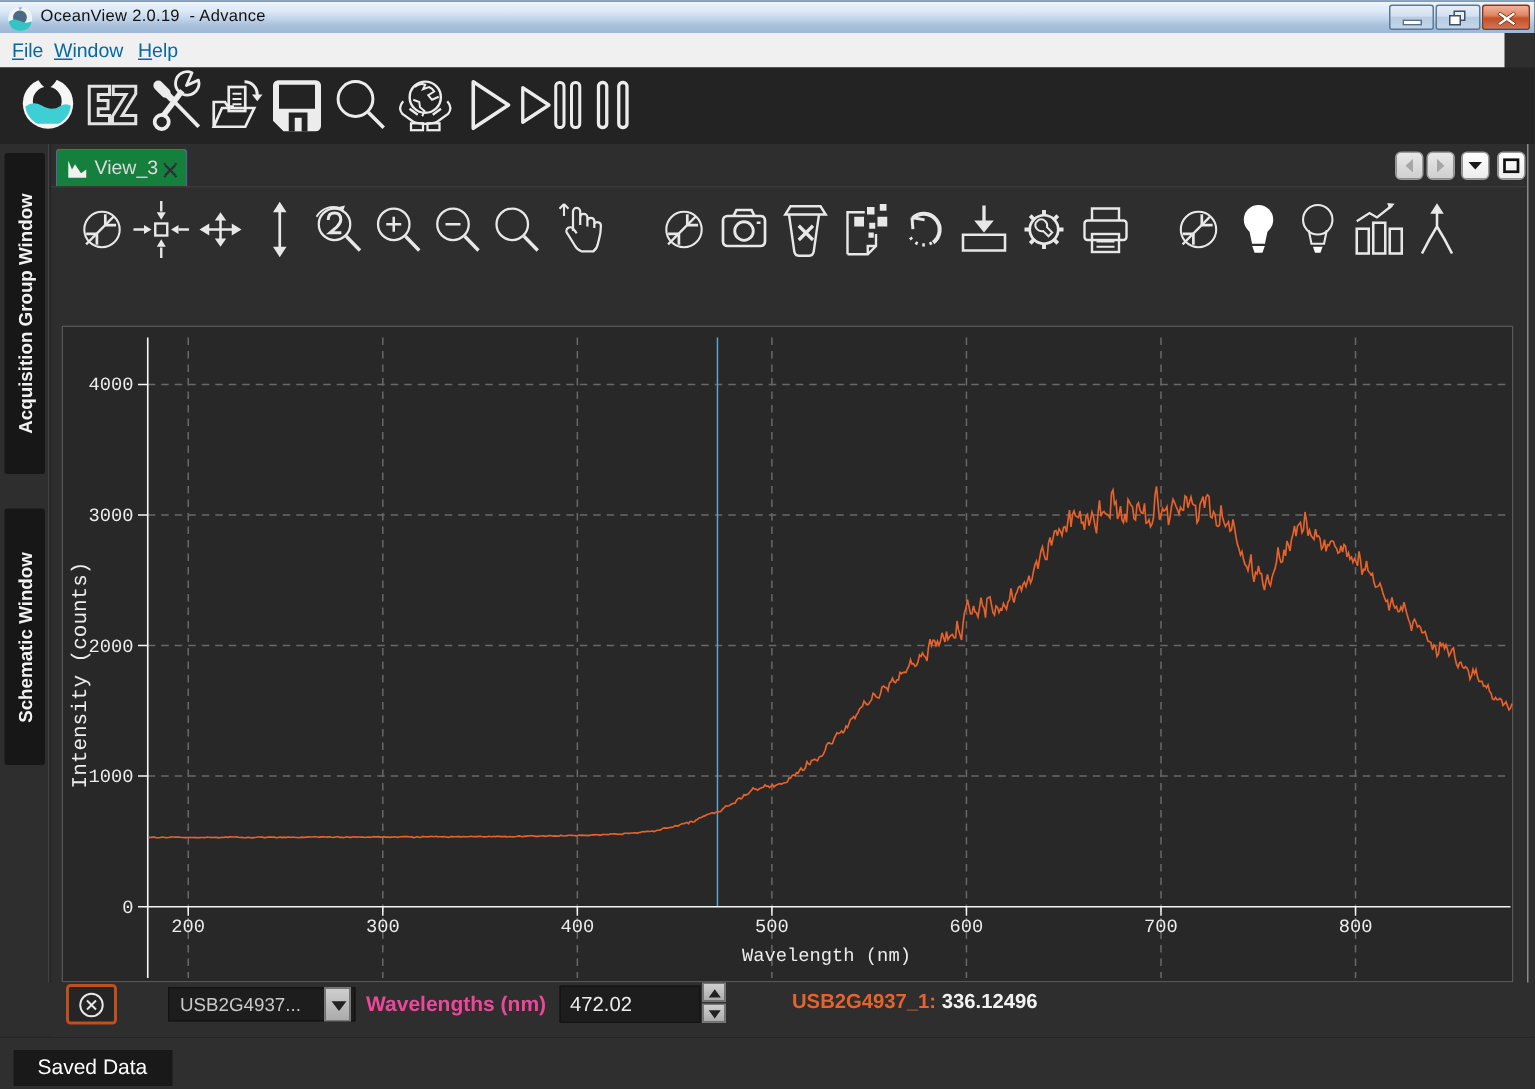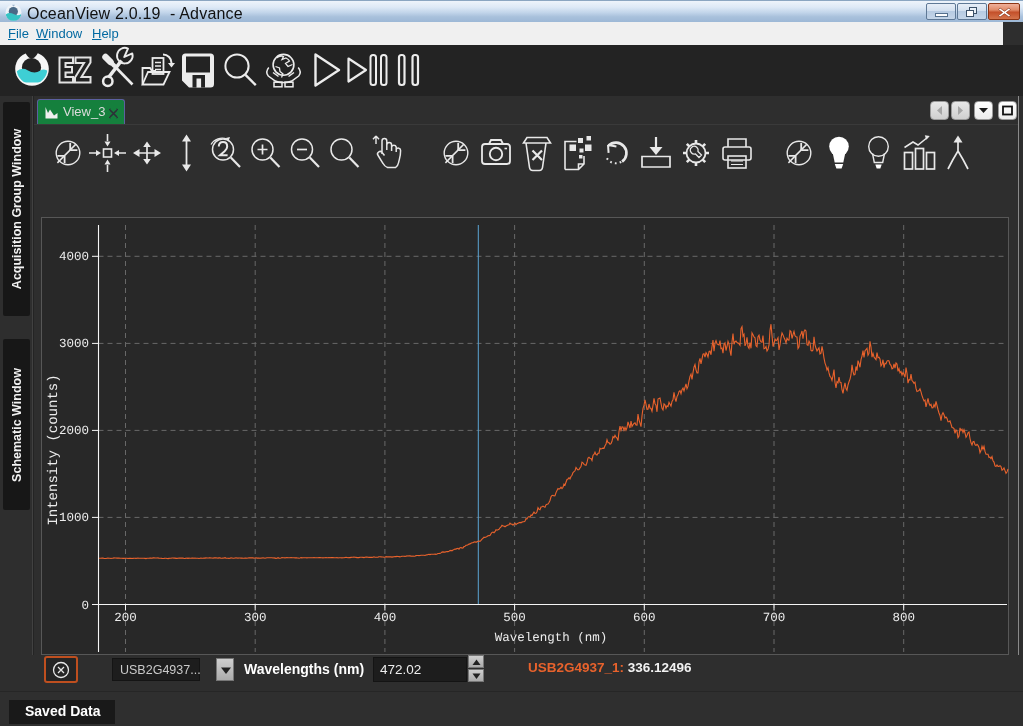--- a/index.html
+++ b/index.html
@@ -1,35 +1,35 @@
 <!DOCTYPE html>
 <html><head><meta charset="utf-8"><style>
 *{margin:0;padding:0;box-sizing:border-box}
 html,body{width:1023px;height:726px;overflow:hidden;background:#2e2e2e;font-family:"Liberation Sans",sans-serif}
 .abs{position:absolute} svg text{text-rendering:geometricPrecision}
 #titlebar{position:absolute;left:0;top:0;width:1023px;height:22px;background:linear-gradient(#eef4fb 0%,#dde9f6 30%,#c2d5ea 55%,#a9c1dc 75%,#9db8d6 100%);border-top:1px solid #8ba6c1}
-#titlebar .ttl{position:absolute;left:27px;top:4px;font-size:16px;color:#111;letter-spacing:0.2px}
+#titlebar .ttl{position:absolute;left:27px;top:4px;font-size:11px;color:#111;letter-spacing:0.2px}
 .wbtn{position:absolute;top:2px;height:17px;border:1px solid #5f7996;border-radius:2px;background:linear-gradient(#e7eef7 0%,#d3e0ef 45%,#b7cbe2 50%,#c4d5e8 100%)}
 #btnclose{background:linear-gradient(#f0b09a 0%,#e08a68 40%,#c4502a 55%,#d4744c 100%);border-color:#8c3414}
 #menubar{position:absolute;left:0;top:22px;width:1003px;height:23px;background:#f0f0f0;color:#0369a1;font-size:13px}
 #menubar span{position:absolute;top:4px}
 #toolbar{position:absolute;left:0;top:45px;width:1023px;height:51px;background:#232323}
 #sidebar{position:absolute;left:0;top:96px;width:33px;height:595px;background:#2e2e2e;border-right:1px solid #414141}
 .sidetab{position:absolute;left:3px;width:27px;background:#171717;border-radius:2px}
 .sidetab div{position:absolute;left:50%;top:50%;transform:translate(-50%,-50%) rotate(-90deg);white-space:nowrap;color:#f2f2f2;font-weight:bold;font-size:12.5px}
 #content{position:absolute;left:33px;top:96px;width:986px;height:596px;border-right:1px solid #8a8a8a;border-bottom:1px solid #8a8a8a;border-left:1px solid #242424}
 #viewtab{position:absolute;left:3px;top:3px;width:88px;height:25px;background:#15803d;border:1px solid #5c60a0;border-bottom:none;border-radius:3px 3px 0 0;color:#dcdcdc;font-size:13px}
 #tabstrip-line{position:absolute;left:0;top:28px;width:984px;height:1px;background:#3a3a3a}
 .minibtn{position:absolute;top:5px;width:19px;height:19px;border-radius:4px;border:1px solid #9a9a9a}
 .mb-gray{background:linear-gradient(#e8e8e8,#cfcfcf)}
 .mb-white{background:linear-gradient(#ffffff,#ececec)}
 #chartpanel{position:absolute;left:7px;top:121px;width:968px;height:438px}
 #botbar{position:absolute;left:0;top:655px;width:1023px;height:36px;background:#2e2e2e}
 #statusbar{position:absolute;left:0;top:691px;width:1023px;height:35px;background:#2f2f2f;border-top:1px solid #262626}
-#savedtab{position:absolute;left:9px;top:8px;width:106px;height:24px;background:#191919;color:#fff;font-weight:bold;font-size:14px}
+#savedtab{position:absolute;left:9px;top:8px;width:106px;height:24px;background:#191919;color:#fff;font-weight:normal;font-size:14px}
 .fld{position:absolute;background:#1d1d1d;border:1px solid #141414;color:#c9c9c9;font-size:12.5px}
 .spbtn{position:absolute;background:linear-gradient(#cfcfcf,#ababab);border:1px solid #777}
 </style></head><body>
 <div id="titlebar">
  <svg class="abs" style="left:5px;top:3px" width="17" height="17" viewBox="0 0 17 17">
   <circle cx="8.5" cy="8.5" r="8" fill="#eef3f8"></circle>
   <circle cx="8.3" cy="7.6" r="4.6" fill="#4a6a86"></circle>
   <path d="M7.2 0.8 Q8.4 4.4 9.9 0.8 Z" fill="#9fb6cf"></path>
   <path d="M1 10.2 Q4.5 7.8 8.5 10 Q12.5 12.2 16 10.2 L16 11.5 A8 8 0 0 1 1 11.5 Z" fill="#35c4c4"></path>
  </svg>
@@ -346,29 +346,29 @@
  </svg>
  </div>
 </div>
 <div id="botbar">
  <div style="position:absolute;left:44px;top:1px;width:34px;height:27px;background:#252525;border:2px solid #bf4f1f;border-radius:3px">
   <svg style="position:absolute;left:6px;top:3px" width="18" height="18" viewBox="0 0 18 18" stroke="#e8e8e8" stroke-width="1.3" fill="none">
         <circle cx="9" cy="9" r="7.5"></circle>
         <path d="M6 6 l6 6 M12 6 l-6 6"></path>
       </svg>
  </div>
- <div class="fld" style="left:112px;top:3px;width:88px;height:23px">
+ <div class="fld" style="left:112px;top:3px;width:125px;height:23px">
       <span style="position:absolute;left:7px;top:4px">USB2G4937...</span>
     </div>
  <div class="spbtn" style="left:216px;top:3px;width:18px;height:23px">
       <svg style="position:absolute;left:3px;top:7px" width="12" height="9" viewBox="0 0 12 9">
         <path d="M1 1.5 L11 1.5 L6 8 Z" fill="#222"></path>
       </svg>
     </div>
- <span style="position:absolute;left:244px;top:6px;color:#ffffff;font-weight:bold;font-size:14px">Wavelengths (nm)</span>
+ <span style="position:absolute;left:244px;top:6px;color:#ec4899;font-weight:bold;font-size:14px">Wavelengths (nm)</span>
  <div class="fld" style="left:373px;top:2px;width:94px;height:25px;color:#ededed;font-size:13.5px">
       <span style="position:absolute;left:6px;top:4px">472.02</span>
     </div>
  <div class="spbtn" style="left:468px;top:0px;width:16px;height:13px">
       <svg style="position:absolute;left:2.5px;top:3px" width="9" height="7" viewBox="0 0 9 7">
         <path d="M0.5 6 L8.5 6 L4.5 0.5 Z" fill="#222"></path>
       </svg>
     </div>
  <div class="spbtn" style="left:468px;top:14px;width:16px;height:13px">
       <svg style="position:absolute;left:2.5px;top:3px" width="9" height="7" viewBox="0 0 9 7">

